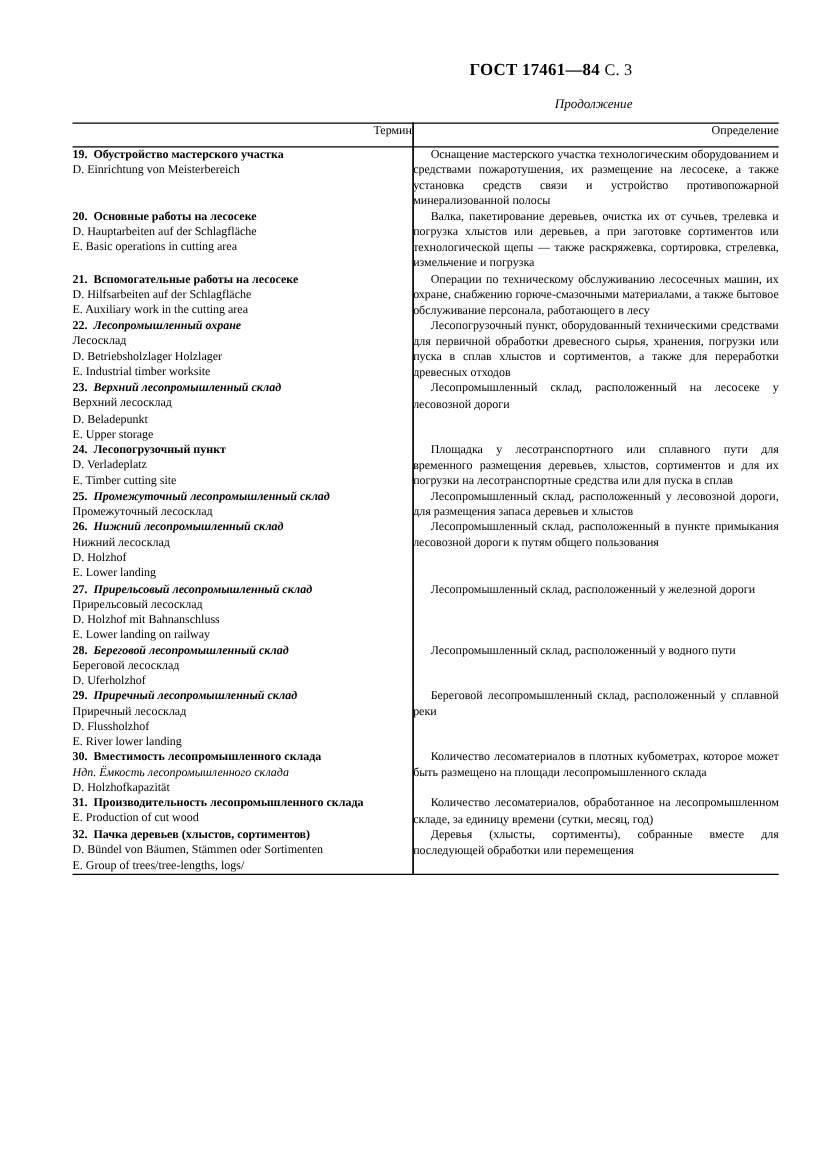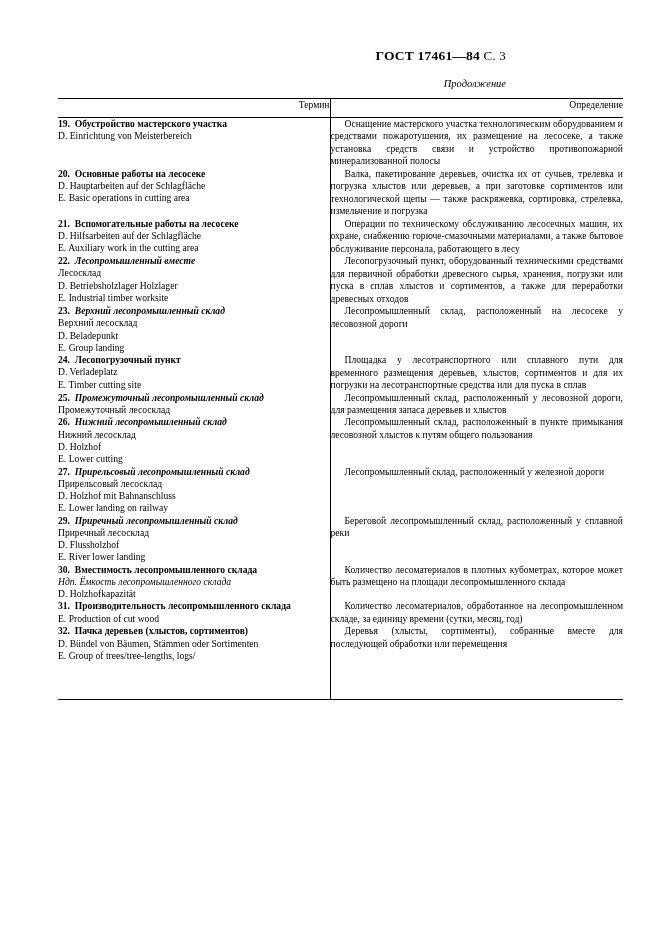--- a/index.html
+++ b/index.html
@@ -162,36 +162,36 @@
           <span class="term-line">D. Hilfsarbeiten auf der Schlagfläche</span>
           <span class="term-line">E. Auxiliary work in the cutting area</span>
         </td>
         <td class="def">
           <div class="indent">Операции по техническому обслуживанию лесосечных машин, их охране, снабжению горюче-смазочными материалами, а также бытовое обслуживание персонала, работающего в лесу</div>
         </td>
       </tr>
 
       <tr>
         <td class="term">
-          <span class="term-line term-head"><span class="num">22.</span>&nbsp;&nbsp;<span class="term-ital">Лесопромышленный вместе</span></span>
+          <span class="term-line term-head"><span class="num">22.</span>&nbsp;&nbsp;<span class="term-ital">Лесопромышленный охране</span></span>
           <span class="term-line">Лесосклад</span>
           <span class="term-line">D. Betriebsholzlager Holzlager</span>
           <span class="term-line">E. Industrial timber worksite</span>
         </td>
         <td class="def">
           <div class="indent">Лесопогрузочный пункт, оборудованный техническими средствами для первичной обработки древесного сырья, хранения, погрузки или пуска в сплав хлыстов и сортиментов, а также для переработки древесных отходов</div>
         </td>
       </tr>
 
       <tr>
         <td class="term">
           <span class="term-line term-head"><span class="num">23.</span>&nbsp;&nbsp;<span class="term-ital">Верхний лесопромышленный склад</span></span>
           <span class="term-line">Верхний лесосклад</span>
           <span class="term-line">D. Beladepunkt</span>
-          <span class="term-line">E. Group landing</span>
+          <span class="term-line">E. Upper storage</span>
         </td>
         <td class="def">
           <div class="indent">Лесопромышленный склад, расположенный на лесосеке у лесовозной дороги</div>
         </td>
       </tr>
 
       <tr>
         <td class="term">
           <span class="term-line term-head"><span class="num">24.</span>&nbsp;&nbsp;<span>Лесопогрузочный пункт</span></span>
           <span class="term-line">D. Verladeplatz</span>
@@ -210,39 +210,49 @@
         <td class="def">
           <div class="indent">Лесопромышленный склад, расположенный у лесовозной дороги, для размещения запаса деревьев и хлыстов</div>
         </td>
       </tr>
 
       <tr>
         <td class="term">
           <span class="term-line term-head"><span class="num">26.</span>&nbsp;&nbsp;<span class="term-ital">Нижний лесопромышленный склад</span></span>
           <span class="term-line">Нижний лесосклад</span>
           <span class="term-line">D. Holzhof</span>
-          <span class="term-line">E. Lower cutting</span>
-        </td>
-        <td class="def">
-          <div class="indent">Лесопромышленный склад, расположенный в пункте примыкания лесовозной хлыстов к путям общего пользования</div>
+          <span class="term-line">E. Lower landing</span>
+        </td>
+        <td class="def">
+          <div class="indent">Лесопромышленный склад, расположенный в пункте примыкания лесовозной дороги к путям общего пользования</div>
         </td>
       </tr>
 
       <tr>
         <td class="term">
           <span class="term-line term-head"><span class="num">27.</span>&nbsp;&nbsp;<span class="term-ital">Прирельсовый лесопромышленный склад</span></span>
           <span class="term-line">Прирельсовый лесосклад</span>
           <span class="term-line">D. Holzhof mit Bahnanschluss</span>
           <span class="term-line">E. Lower landing on railway</span>
         </td>
         <td class="def">
           <div class="indent">Лесопромышленный склад, расположенный у железной дороги</div>
         </td>
       </tr>
 
+      <tr>
+        <td class="term">
+          <span class="term-line term-head"><span class="num">28.</span>&nbsp;&nbsp;<span class="term-ital">Береговой лесопромышленный склад</span></span>
+          <span class="term-line">Береговой лесосклад</span>
+          <span class="term-line">D. Uferholzhof</span>
+        </td>
+        <td class="def">
+          <div class="indent">Лесопромышленный склад, расположенный у водного пути</div>
+        </td>
+      </tr>
 
       <tr>
         <td class="term">
           <span class="term-line term-head"><span class="num">29.</span>&nbsp;&nbsp;<span class="term-ital">Приречный лесопромышленный склад</span></span>
           <span class="term-line">Приречный лесосклад</span>
           <span class="term-line">D. Flussholzhof</span>
           <span class="term-line">E. River lower landing</span>
         </td>
         <td class="def">
           <div class="indent">Береговой лесопромышленный склад, расположенный у сплавной реки</div>

